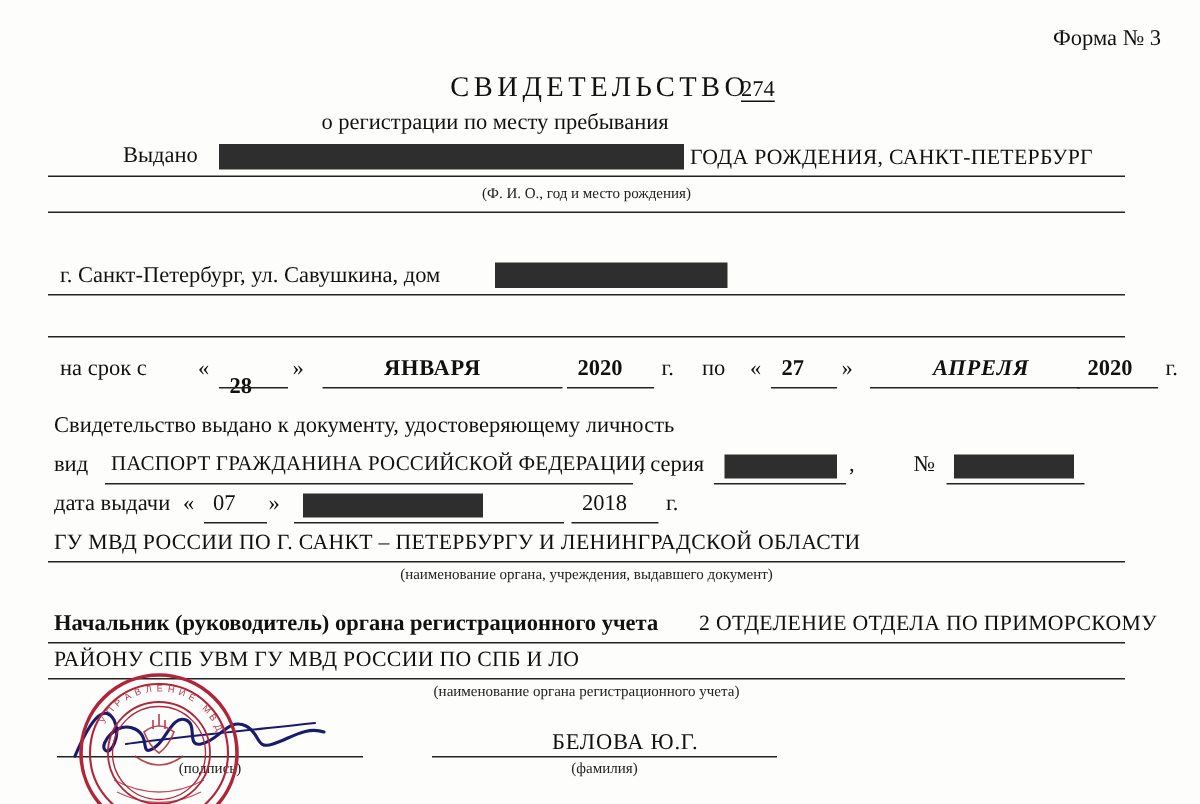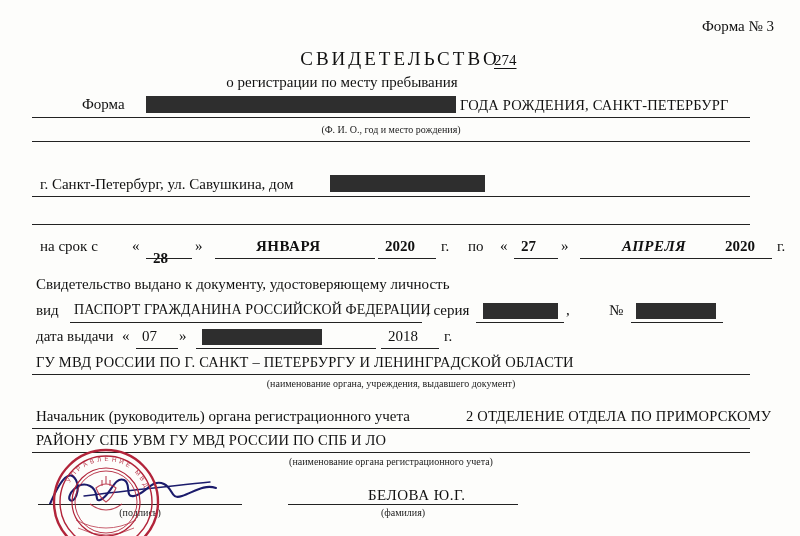--- a/index.html
+++ b/index.html
@@ -57,21 +57,20 @@
     font-size: 15px;
     text-decoration: underline;
     text-underline-offset: 3px;
   }
   #doc-subtitle {
     top: 74px;
     left: 0;
     width: 660px;
     text-align: center;
     font-size: 15px;
-    margin-left: 12px;
   }
 
   
   #issued-label {
     top: 96px;
     left: 82px;
     font-size: 15px;
   }
   #issued-redact {
     top: 96px;
@@ -179,21 +178,21 @@
   #ul-date-year { top: 20px; left: 345px; width: 58px; }
 
   #issuer-authority {
     top: 354px; left: 36px; font-size: 14.5px; letter-spacing: .2px;
   }
   #rule-issuer { top: 374px; left: 32px; width: 718px; }
   #caption-issuer { top: 378px; left: 32px; width: 718px; }
 
   
   #chief-line-1 {
-    top: 408px; left: 36px; font-size: 15px;
+    top: 408px; left: 36px; font-size: 15px; font-weight: bold;
   }
   #chief-org-1 {
     top: 408px; left: 466px; font-size: 14.5px; letter-spacing: .2px;
   }
   #chief-org-2 {
     top: 432px; left: 36px; font-size: 14.5px; letter-spacing: .2px;
   }
   #rule-chief-1 { top: 428px; left: 32px; width: 718px; }
   #rule-chief-2 { top: 452px; left: 32px; width: 718px; }
   #caption-chief { top: 456px; left: 32px; width: 718px; }
@@ -230,21 +229,21 @@
 <div class="page">
 
   <div class="abs" id="form-no">Форма № 3</div>
 
   <div class="abs" id="doc-title">
     <span id="doc-title-inner">СВИДЕТЕЛЬСТВО</span>
   </div>
   <div class="abs" id="cert-number">274</div>
   <div class="abs" id="doc-subtitle">о регистрации по месту пребывания</div>
 
-  <div class="abs" id="issued-label">Форма</div>
+  <div class="abs" id="issued-label">Выдано</div>
   <div class="abs" id="issued-redact"></div>
   <div class="abs" id="issued-tail">ГОДА РОЖДЕНИЯ, САНКТ-ПЕТЕРБУРГ</div>
   <div class="rule" id="rule-issued-1"></div>
   <div class="abs caption" id="caption-fio">(Ф. И. О., год и место рождения)</div>
   <div class="rule" id="rule-issued-2"></div>
 
   <div class="abs" id="address-line">г. Санкт-Петербург, ул. Савушкина, дом</div>
   <div class="abs" id="address-redact"></div>
   <div class="rule" id="rule-addr-1"></div>
   <div class="rule" id="rule-addr-2"></div>

